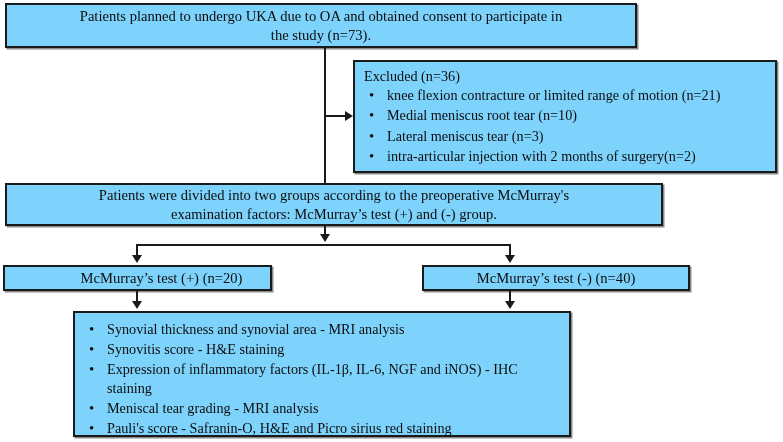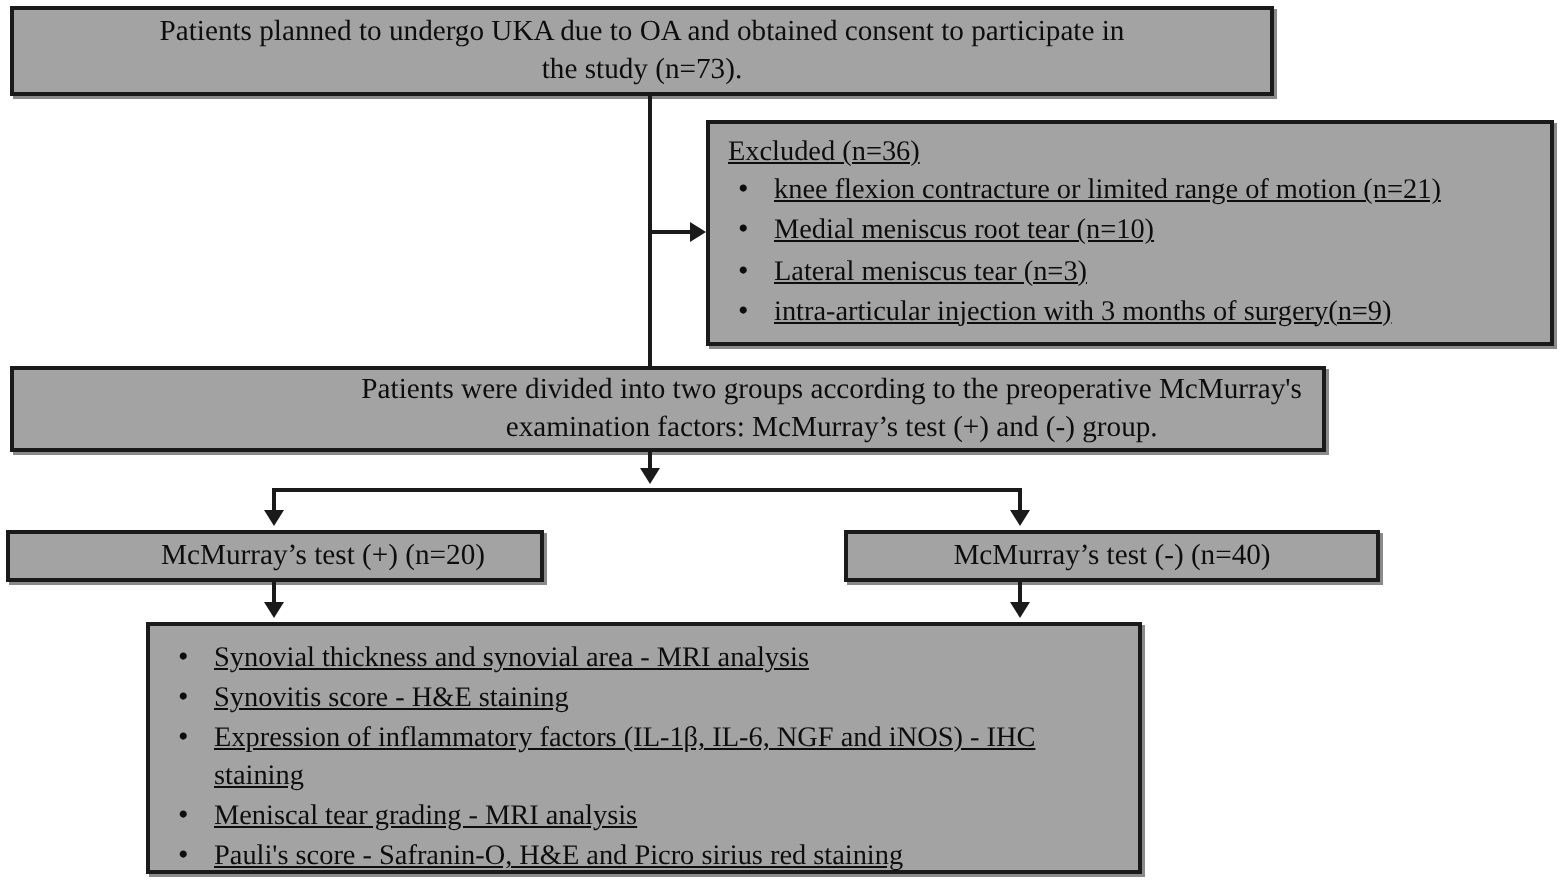--- a/index.html
+++ b/index.html
@@ -15,33 +15,32 @@
     position: relative;
   }
   #flow {
     position: relative;
     width: 783px;
     height: 442px;
   }
   .box {
     position: absolute;
     border: 2px solid #1a1a1a;
-    background: #a3a3a3;
+    background: #7dd3fc;
     box-shadow: 1.5px 1.5px 0 0 #8a8a8a;
   }
   .box-center {
     display: flex;
     align-items: center;
     justify-content: center;
     text-align: center;
     line-height: 1.30;
   }
   .box-list {
     padding: 5px 24px 4px 6px;
-    text-decoration: underline;
   }
   .t16 { font-size: 14.6px; }
   .t15 { font-size: 14.2px; }
 
   ul.blist {
     list-style: none;
     margin: 0;
     padding: 0;
   }
   ul.blist li {
@@ -104,25 +103,25 @@
 
   <div class="hline" style="left:324px; top:115px; width:23px;"></div>
   <div class="arrowhead-right" style="left:345px; top:111px;"></div>
 
   <div class="box box-list t15" style="left:353px; top:60px; width:424px; height:113px;">
     <div class="excl-head">Excluded (n=36)</div>
     <ul class="blist">
       <li>knee flexion contracture or limited range of motion (n=21)</li>
       <li>Medial meniscus root tear (n=10)</li>
       <li>Lateral meniscus tear (n=3)</li>
-      <li>intra-articular injection with 3 months of surgery(n=9)</li>
+      <li>intra-articular injection with 2 months of surgery(n=2)</li>
     </ul>
   </div>
 
-  <div class="box box-center t16" style="left:5px; top:183px; width:658px; height:43px;justify-content:flex-end;">
+  <div class="box box-center t16" style="left:5px; top:183px; width:658px; height:43px;">
     <div style="padding:0 10px;">
       <span>Patients were divided into two groups according to the preoperative McMurray's</span><br>
       <span>examination factors: McMurray’s test (+) and (-) group.</span>
     </div>
   </div>
 
   <div class="vline" style="left:324px; top:226px; height:12px;"></div>
   <div class="arrowhead" style="left:320px; top:234px;"></div>
 
   <div class="hline" style="left:136px; top:244px; width:375px;"></div>

